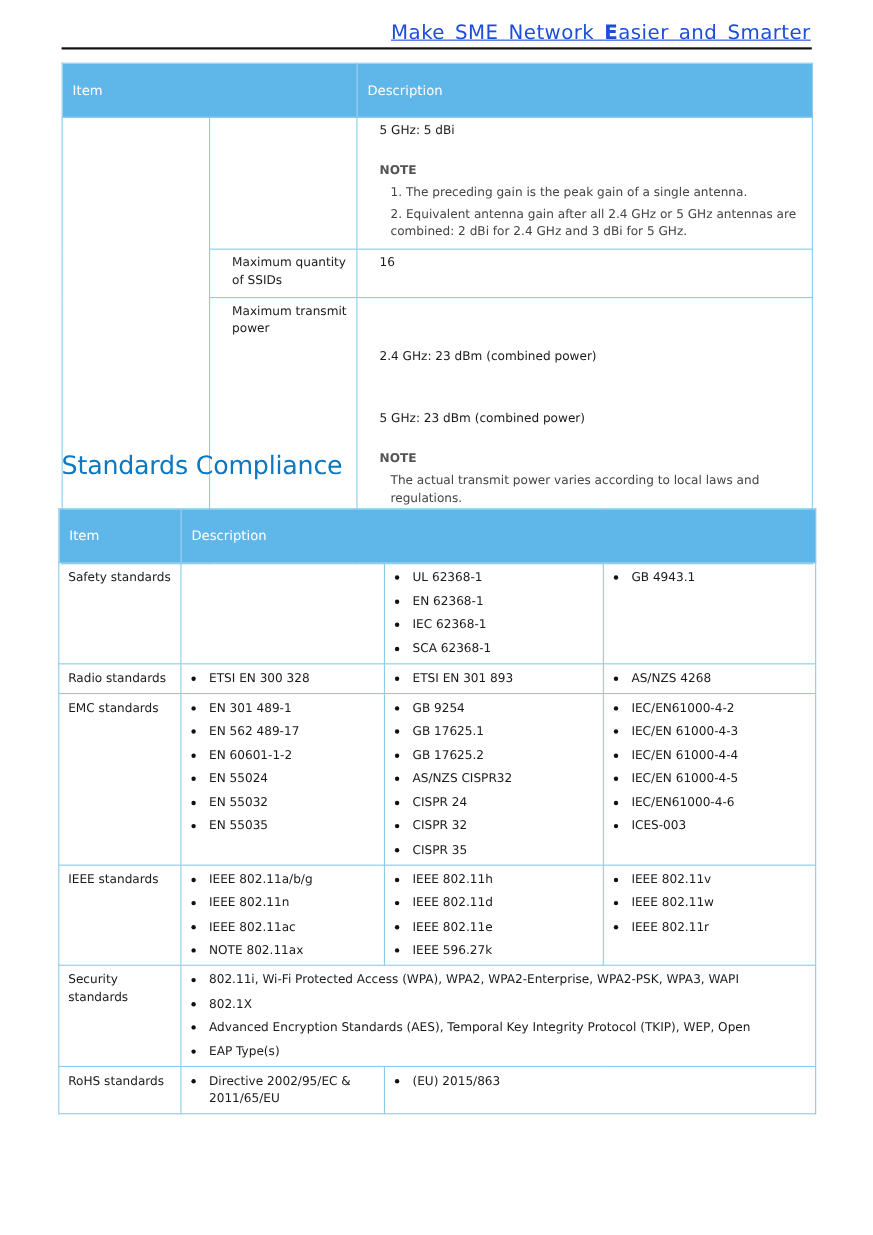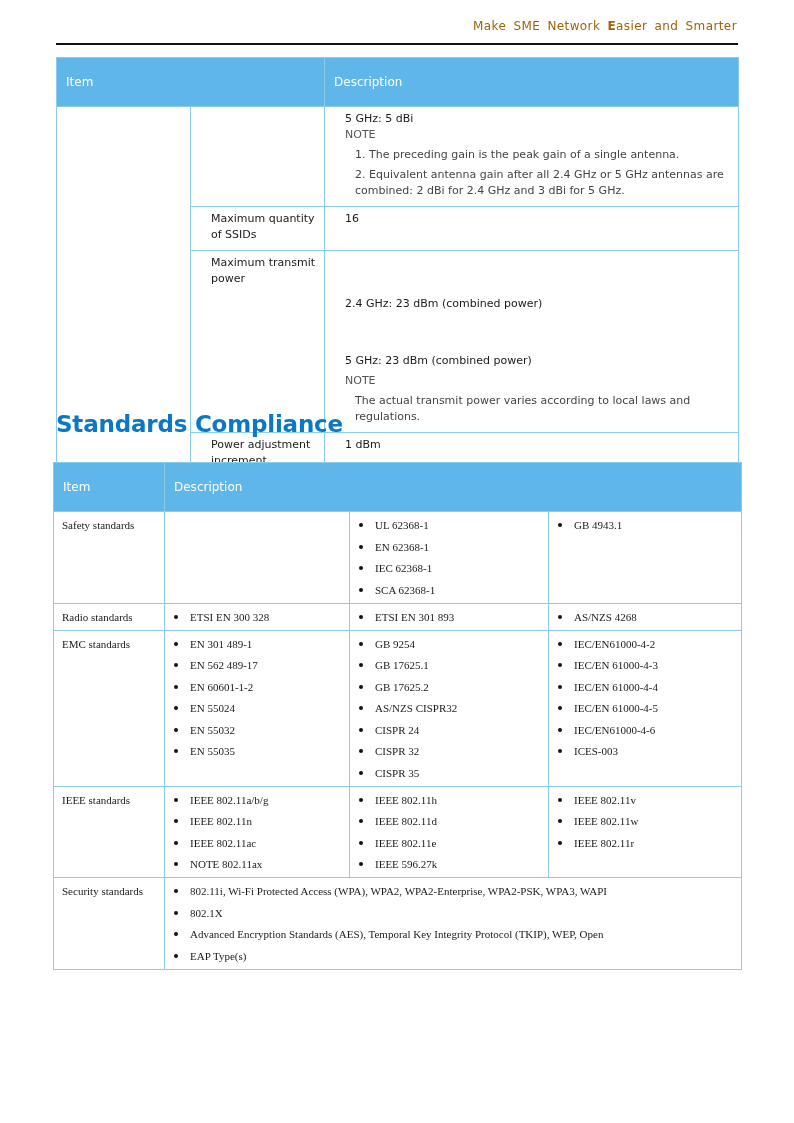--- a/index.html
+++ b/index.html
@@ -1,39 +1,39 @@
 <!DOCTYPE html>
 <html><head>
 <meta charset="utf-8">
 <style>
   * { box-sizing: border-box; margin: 0; padding: 0; }
   html, body { width: 794px; height: 1123px; background: #ffffff; }
   body { position: relative; font-family: "DejaVu Sans", sans-serif; color: #1a1a1a; font-size: 11px; overflow: hidden; }
 
-  .header-text { position: absolute; top: 19px; right: 57px; font-size: 12px; letter-spacing: 0.4px; color: #a16207; word-spacing: 3px; }
+  .header-text { position: absolute; top: 19px; right: 57px; font-size: 18px; letter-spacing: 0.4px; color: #1d4ed8; word-spacing: 3px; text-decoration: underline; }
   .header-text b { font-weight: bold; }
   .header-rule { position: absolute; top: 43px; left: 56px; width: 682px; height: 2px; background: #111; }
 
   table { border-collapse: collapse; position: absolute; table-layout: fixed; }
   td, th { border: 1px solid #8ccbec; vertical-align: top; text-align: left; font-weight: normal; font-size: 11px; line-height: 16px; }
   th { background: #5fb6e8; color: #ffffff; border-color: #8ccbec; height: 46px; vertical-align: middle; padding: 16px 9px; font-size: 12px; }
 
   
   #t1 { left: 56px; top: 57px; width: 682px; }
   #t1 td { padding: 4px 7px 7px 20px; }
-  .note-label { color: #555; margin-top: 0; }
+  .note-label { color: #555; margin-top: 20px; font-weight: bold; }
   .note-text { color: #444; padding-left: 10px; margin-top: 4px; }
   .line { margin-bottom: 4px; margin-top: 41px; }
 
   
-  .section-title { position: absolute; left: 56px; top: 411px; font-size: 23px; color: #0a78c2; font-weight: bold; letter-spacing: -0.2px; }
+  .section-title { position: absolute; left: 56px; top: 411px; font-size: 23px; color: #0a78c2; font-weight: normal; letter-spacing: -0.2px; }
 
   
   #t2 { left: 53px; top: 462px; width: 688px; }
-  #t2 td { padding: 5px 8px 5px 8px; font-family: Liberation Serif, serif; }
+  #t2 td { padding: 5px 8px 5px 8px; }
   ul.bl { list-style: none; }
   ul.bl li { position: relative; padding-left: 17px; margin-bottom: 5.5px; line-height: 16px; }
   ul.bl li:last-child { margin-bottom: 0; }
   ul.bl li::before { content: ""; position: absolute; left: 1px; top: 6px; width: 4px; height: 4px; background: #111; border-radius: 50%; }
 </style>
 </head>
 <body>
 
 <div class="header-text"><span>Make SME Network </span><b>E</b><span>asier and Smarter</span></div>
 <div class="header-rule"></div>
@@ -196,14 +196,27 @@
         <td>Security standards</td>
         <td colspan="3">
           <ul class="bl">
             <li>802.11i, Wi-Fi Protected Access (WPA), WPA2, WPA2-Enterprise, WPA2-PSK, WPA3, WAPI</li>
             <li>802.1X</li>
             <li>Advanced Encryption Standards (AES), Temporal Key Integrity Protocol (TKIP), WEP, Open</li>
             <li>EAP Type(s)</li>
           </ul>
         </td>
       </tr>
+      <tr>
+        <td>RoHS standards</td>
+        <td>
+          <ul class="bl">
+            <li>Directive 2002/95/EC &amp; 2011/65/EU</li>
+          </ul>
+        </td>
+        <td colspan="2">
+          <ul class="bl">
+            <li>(EU) 2015/863</li>
+          </ul>
+        </td>
+      </tr>
     </tbody>
 </table>
 
 </body></html>

